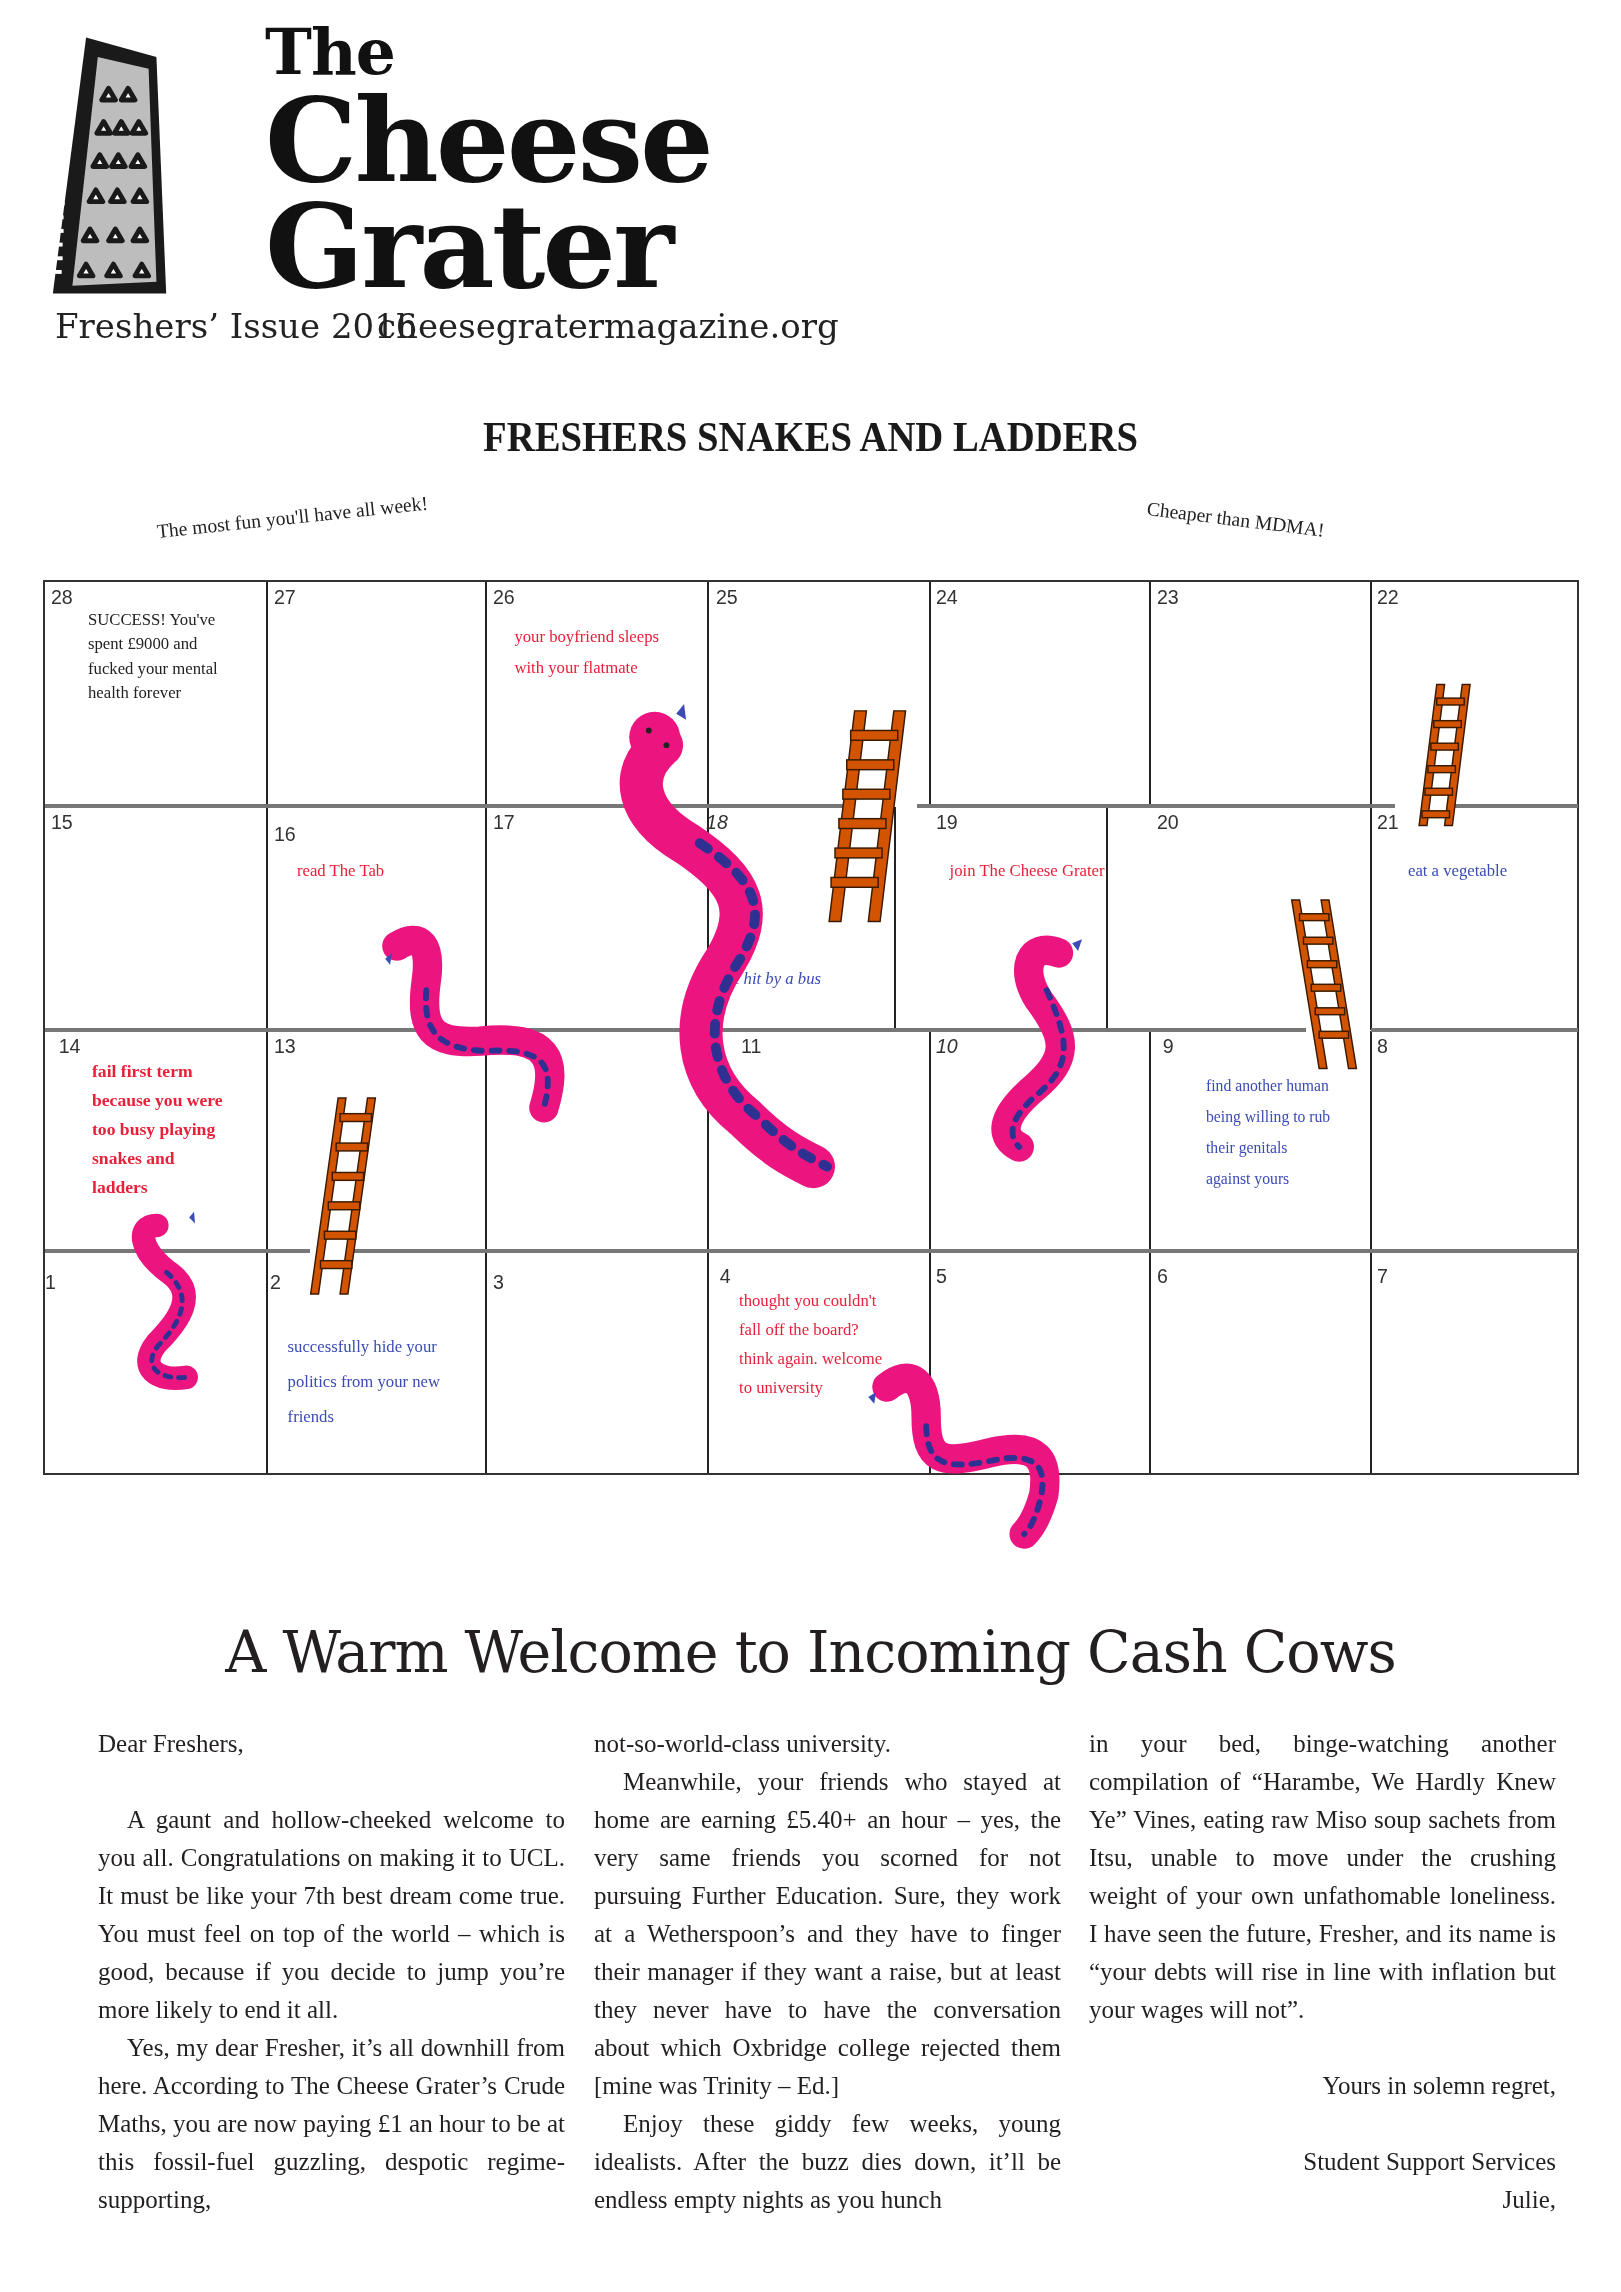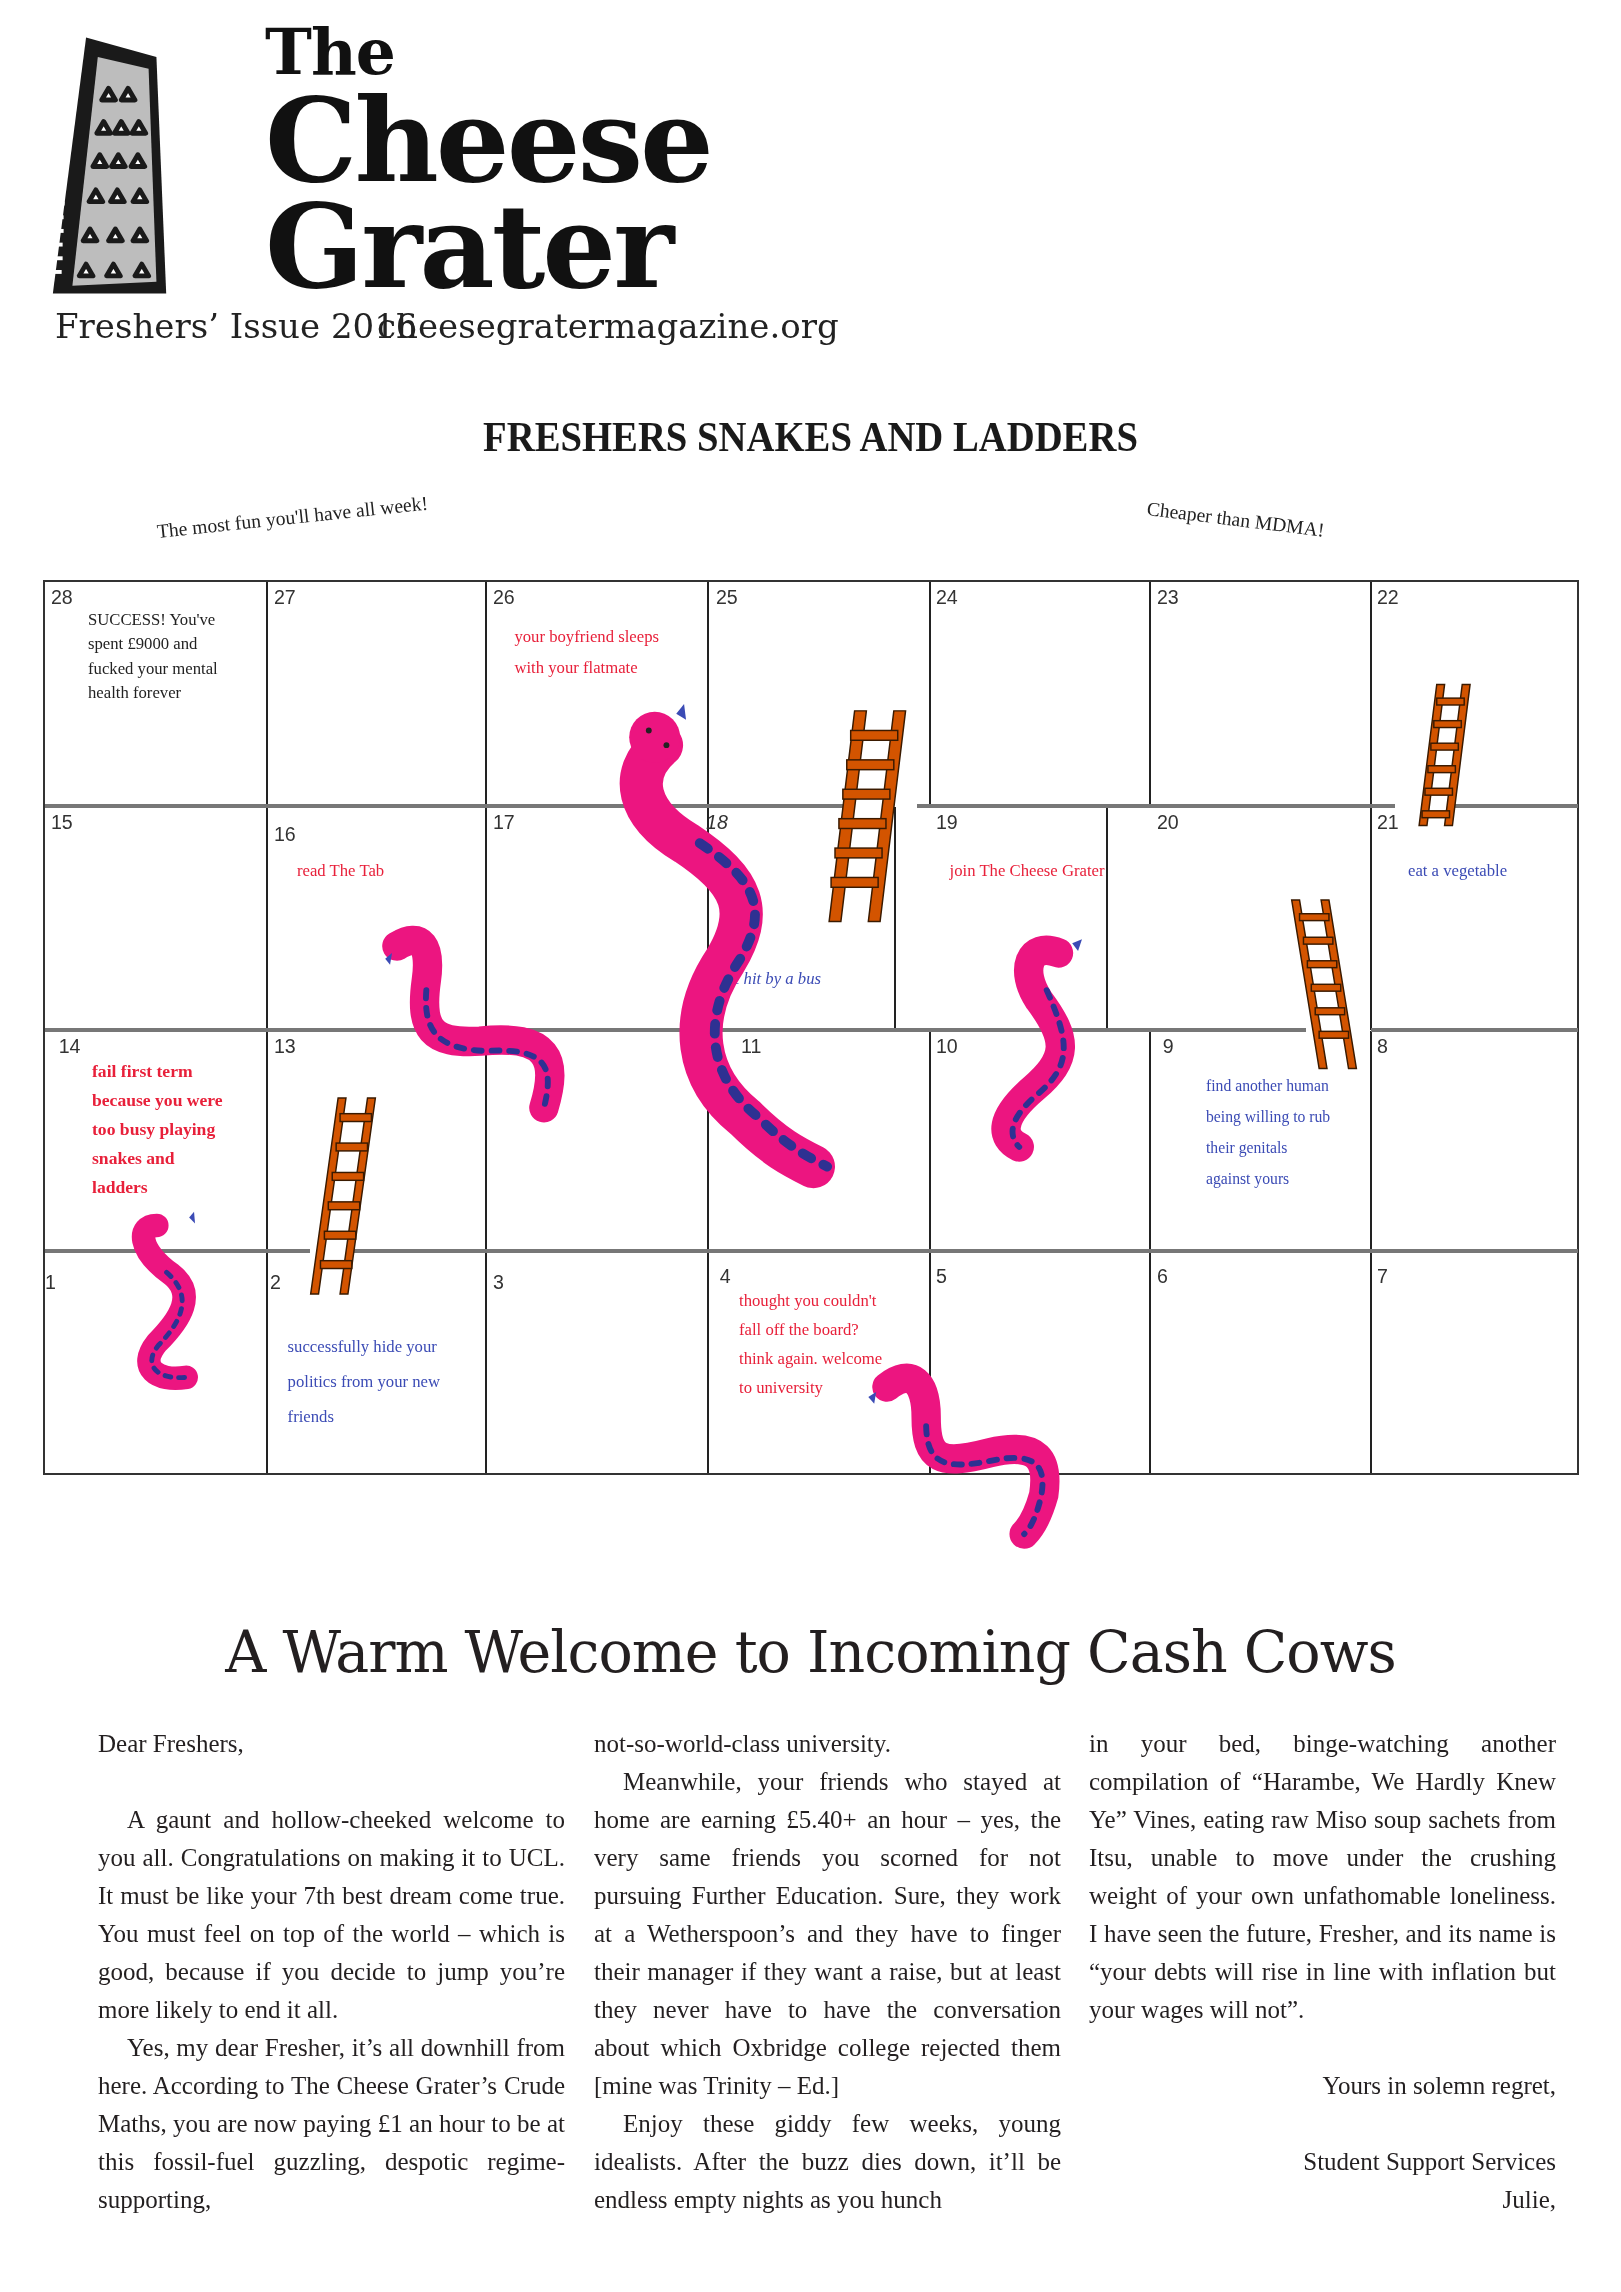--- a/index.html
+++ b/index.html
@@ -153,21 +153,21 @@
   </div>
   <div class="cell" style="left:223px;top:449px;width:219px;height:221px;">
     <span class="cell-num">13</span>
   </div>
   <div class="cell" style="left:442px;top:449px;width:222px;height:221px;">
     <span class="cell-num">12</span>
   </div>
   <div class="cell" style="left:665px;top:449px;width:221px;height:221px;">
     <span class="cell-num" style="left:31px;">11</span>
   </div>
-  <div class="cell" style="left:885px;top:449px;width:221px;height:221px;">
+  <div class="cell" style="left:885px;top:449px;width:221px;height:221px;font-style:italic;">
     <span class="cell-num">10</span>
   </div>
   <div class="cell" style="left:1106px;top:449px;width:221px;height:221px;">
     <span class="cell-num" style="left:11.8px;">9</span>
     <span class="cell-text blue" style="left:55px;top:39px;width:127px;font-size:15.7px;line-height:31px;">find another human being willing to rub their genitals against yours</span>
   </div>
   <div class="cell last" style="left:1326px;top:449px;width:207px;height:221px;">
     <span class="cell-num">8</span>
   </div>
 

